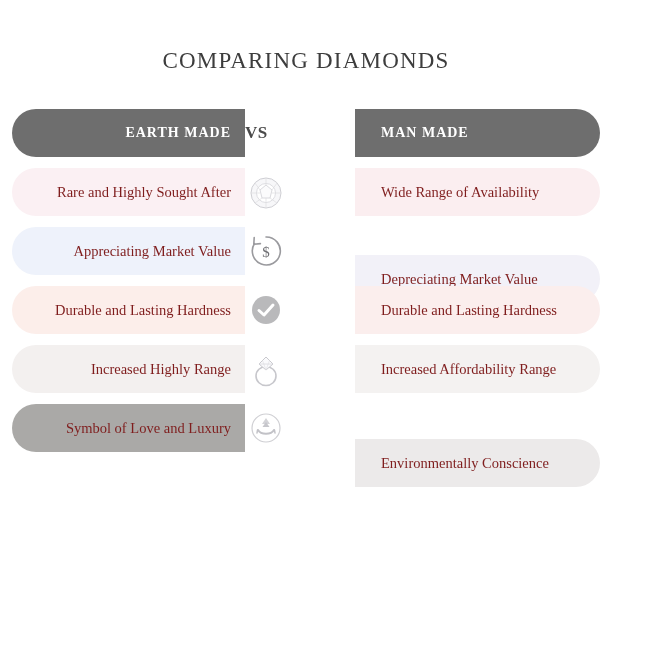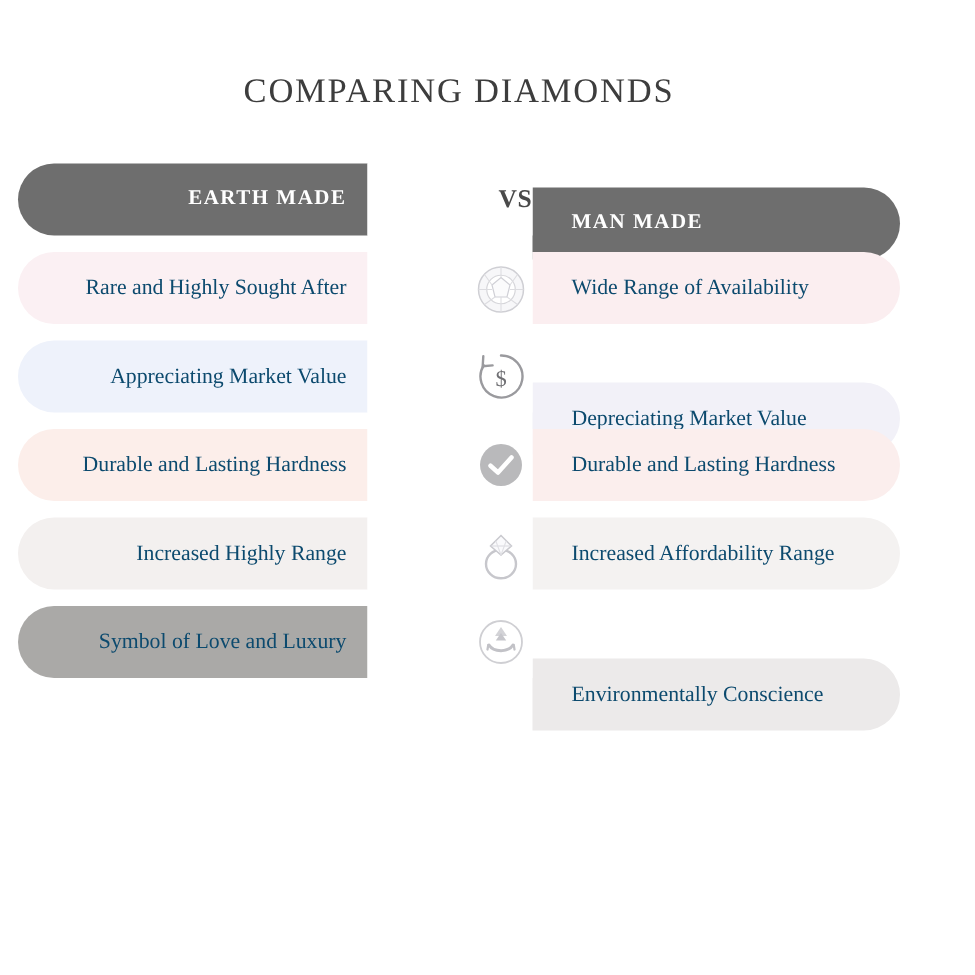--- a/index.html
+++ b/index.html
@@ -54,47 +54,46 @@
     padding-right: 14px;
     border-radius: 24px 0 0 24px;
   }
   .cell.right {
     justify-content: flex-start;
     padding-left: 26px;
     border-radius: 0 24px 24px 0;
   }
   .cell span {
     font-size: 14.5px;
-    color: #0c4a6e;
+    color: #7f1d1d;
     white-space: nowrap;
   }
   .mid {
     width: 110px;
     flex: 0 0 110px;
     display: flex;
     align-items: center;
-    justify-content: flex-end;
+    justify-content: flex-start;
     background: #ffffff;
     z-index: 3;
     height: 48px;
   }
   
   .row.header {
     height: 48px;
   }
   .header .cell.left {
     background: #6e6e6e;
     justify-content: flex-end;
     padding-right: 14px;
     border-radius: 24px 0 0 24px;
   }
   .header .cell.right {
     background: #6e6e6e;
     border-radius: 0 24px 24px 0;
-    margin-top: 16px;
   }
   .header .cell span {
     color: #ffffff;
     font-weight: bold;
     font-size: 14px;
     letter-spacing: 1px;
   }
   .header .mid span {
     color: #4a4a4a;
     font-weight: bold;

